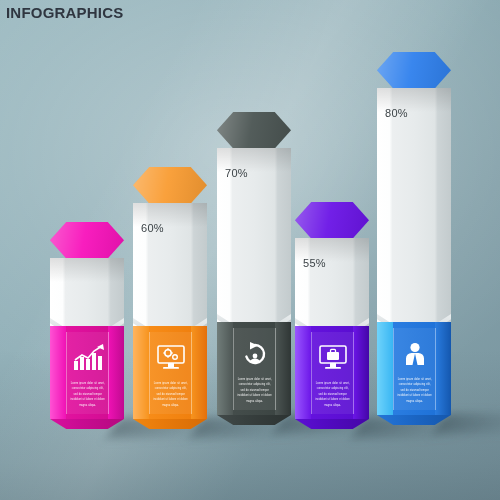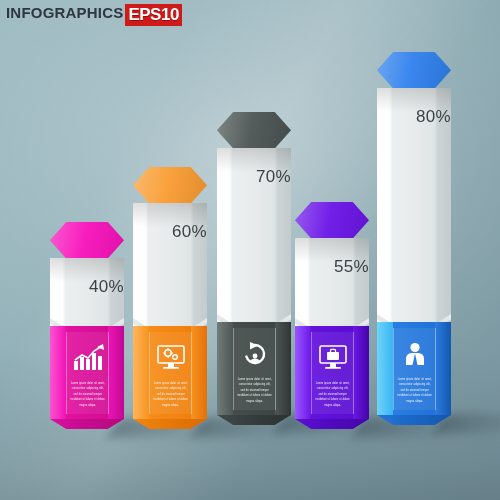--- a/index.html
+++ b/index.html
@@ -64,22 +64,22 @@
       linear-gradient(90deg,
         #ffffff 0%, #fdfefe 17%, #eceff0 21%,
         #e7ebec 50%,
         #dfe4e5 78%, #cdd4d6 82%, #c3cbcd 100%);
   }
   .column-top-shade{
     position:absolute;left:0;top:0;width:100%;height:24px;
     background:linear-gradient(180deg, rgba(0,0,0,.13), rgba(0,0,0,0));
   }
   .pct{
-    position:absolute;left:0;width:100%;text-align:right;
-    color:#3c4347;font-size:17px;font-weight:normal;letter-spacing:.3px;
+    position:absolute;left:8px;width:100%;text-align:left;
+    color:#3c4347;font-size:11px;font-weight:normal;letter-spacing:.3px;
   }
 
   .base{                  
     position:absolute;left:0;width:100%;
   }
   .base-face{position:absolute;top:0;height:100%;}
   .base-left{left:0;width:21%;}
   .base-front{left:21%;width:57%;}
   .base-right{left:78%;width:22%;}
   .base-foot{             
@@ -128,32 +128,30 @@
   <div class="shadow" style="left:120px;top:418px;width:120px;height:20px;"></div>
   <div class="shadow" style="left:203px;top:418px;width:120px;height:20px;"></div>
   <div class="shadow" style="left:286px;top:414px;width:120px;height:20px;"></div>
   <div class="shadow" style="left:365px;top:418px;width:120px;height:20px;"></div>
   <div class="shadow" style="left:446px;top:414px;width:110px;height:20px;"></div>
 
   <div id="logo">
     <div class="logo-text">
       <span class="logo-l1">INFOGRAPHICS</span>
     </div>
-    <span class="eps-badge">EPS10</span>
   </div>
 
   <div class="bar" style="left:50px;top:222px;width:74px;height:207px;">
     <div class="bar-inner">
       <div class="cap" style="height:48px;background:#f812bb;">
         <div class="cap-hl"></div>
       </div>
       <div class="column" style="top:36px;height:75px;">
         <div class="column-top-shade"></div>
       </div>
-      <div class="pct" style="top:55px;">40%</div>
       <div class="shelf" style="top:96px;height:22px;"></div>
 
       <div class="base" style="top:104px;height:93px;">
         <div class="base-face base-left" style="background:linear-gradient(90deg,#ff52d4,#f012b5);"></div>
         <div class="base-face base-front" style="background:linear-gradient(90deg,#e2129f,#d30d93);"></div>
         <div class="base-face base-right" style="background:linear-gradient(90deg,#f012b5,#c00a90);"></div>
       </div>
       <div class="base-foot" style="top:197px;height:10px;background:linear-gradient(90deg,#d9119e 0%,#c90b92 40%,#b5097f 100%);"></div>
 
       <div class="panel" style="top:110px;height:82px;">

